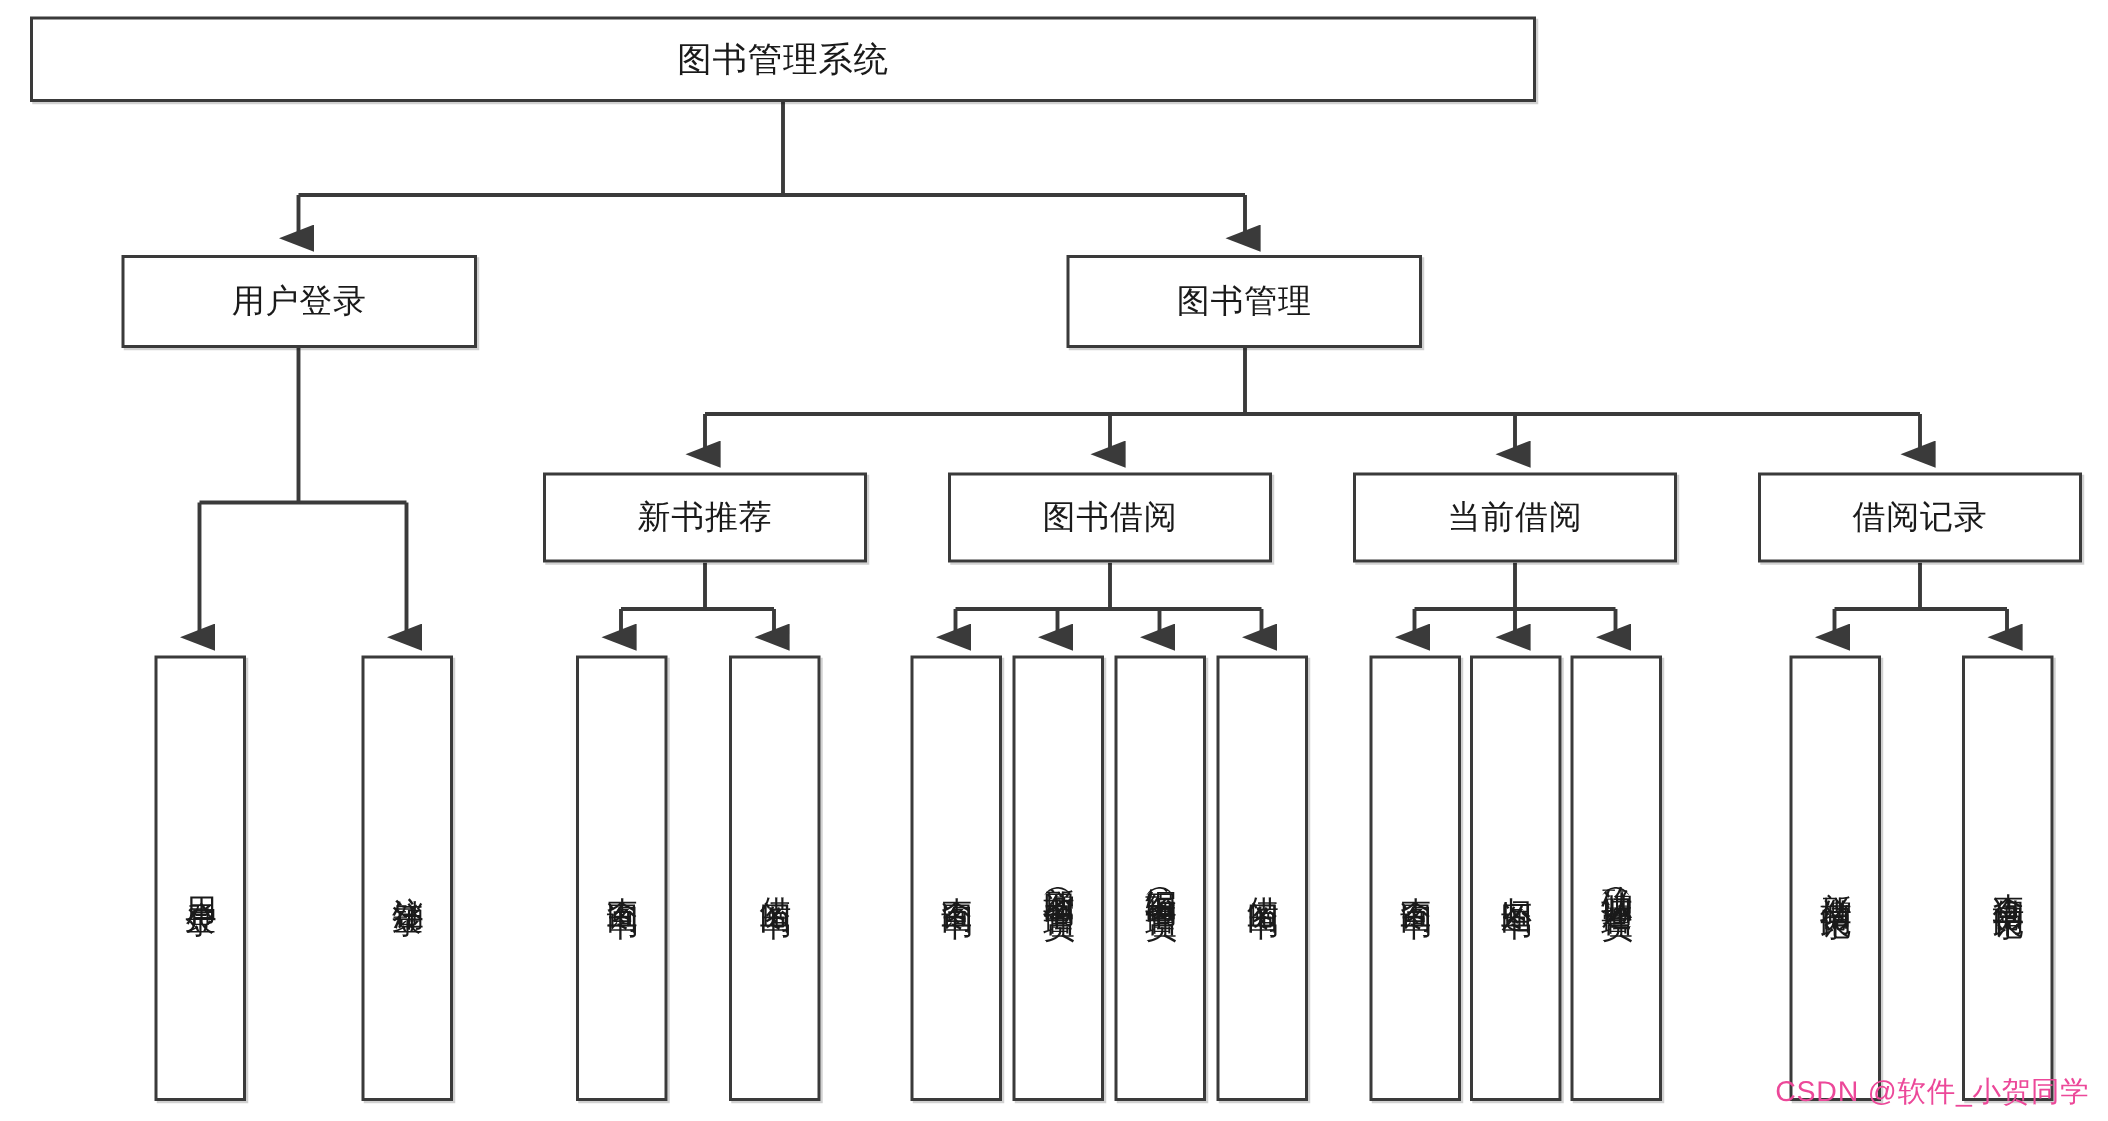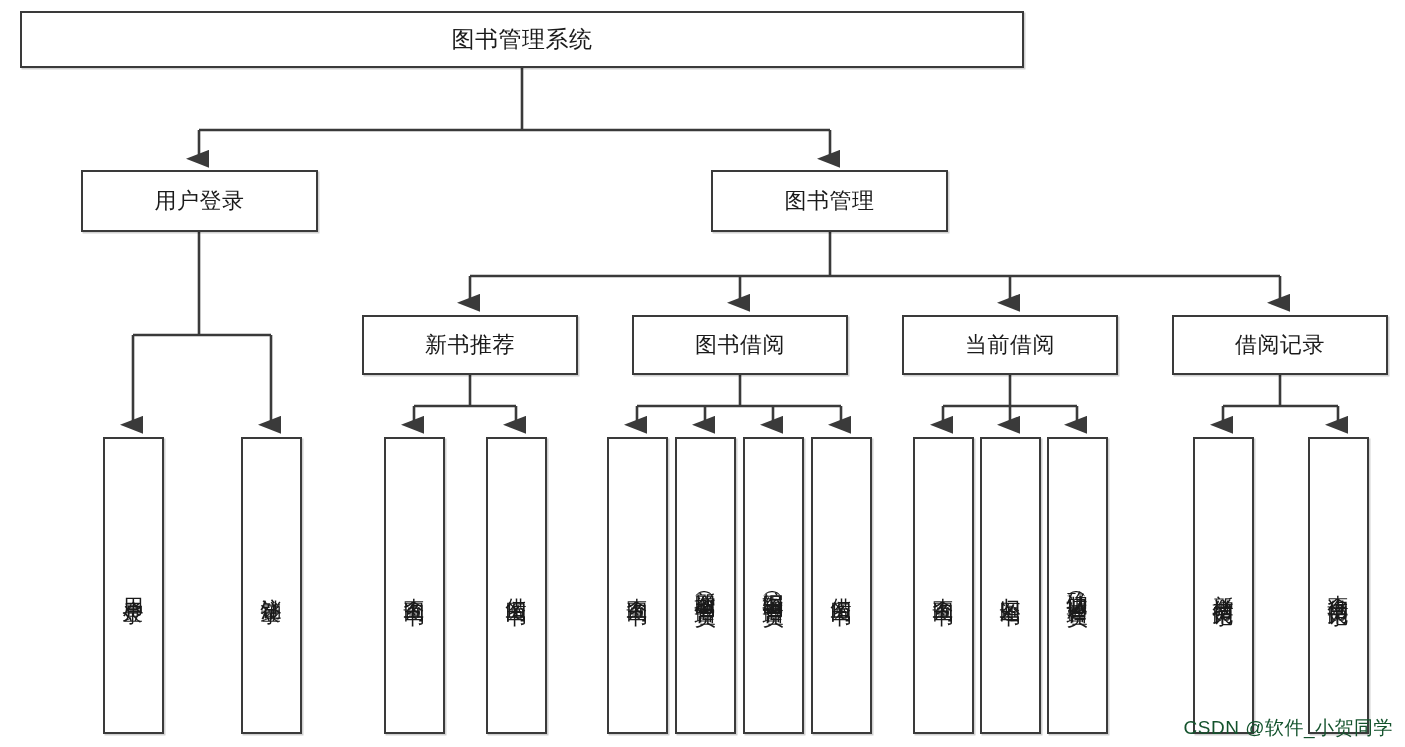--- a/index.html
+++ b/index.html
@@ -56,21 +56,21 @@
     text-orientation: upright;
     font-size: 21px;
     letter-spacing: 2.5px;
     line-height: 1;
   }
   #watermark {
     position: absolute;
     right: 12px;
     bottom: 6px;
     font-size: 19px;
-    color: #14532d;
+    color: #ec4899;
     letter-spacing: 0.5px;
     white-space: nowrap;
     user-select: none;
   }
 </style>
 </head>
 <body>
 
 <div id="canvas">
 

